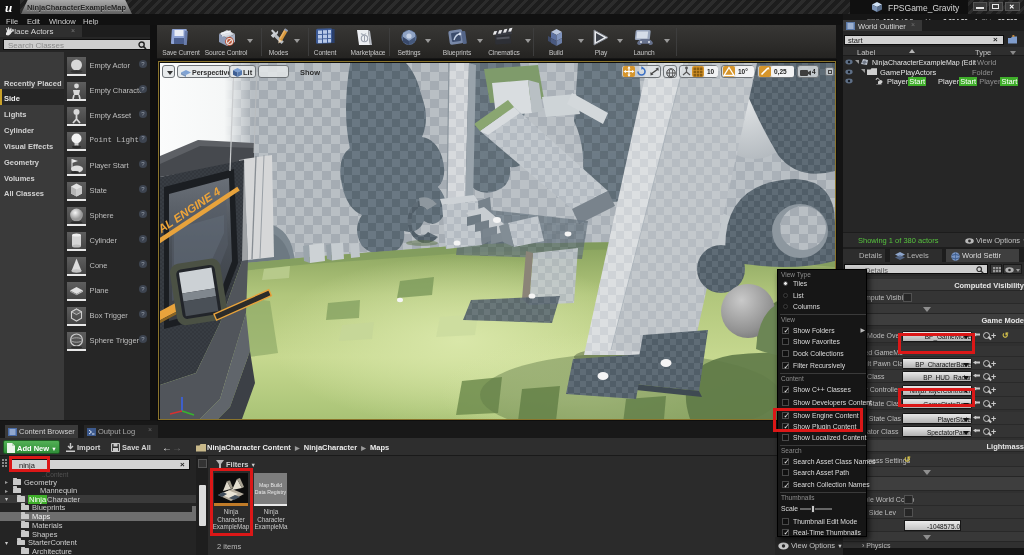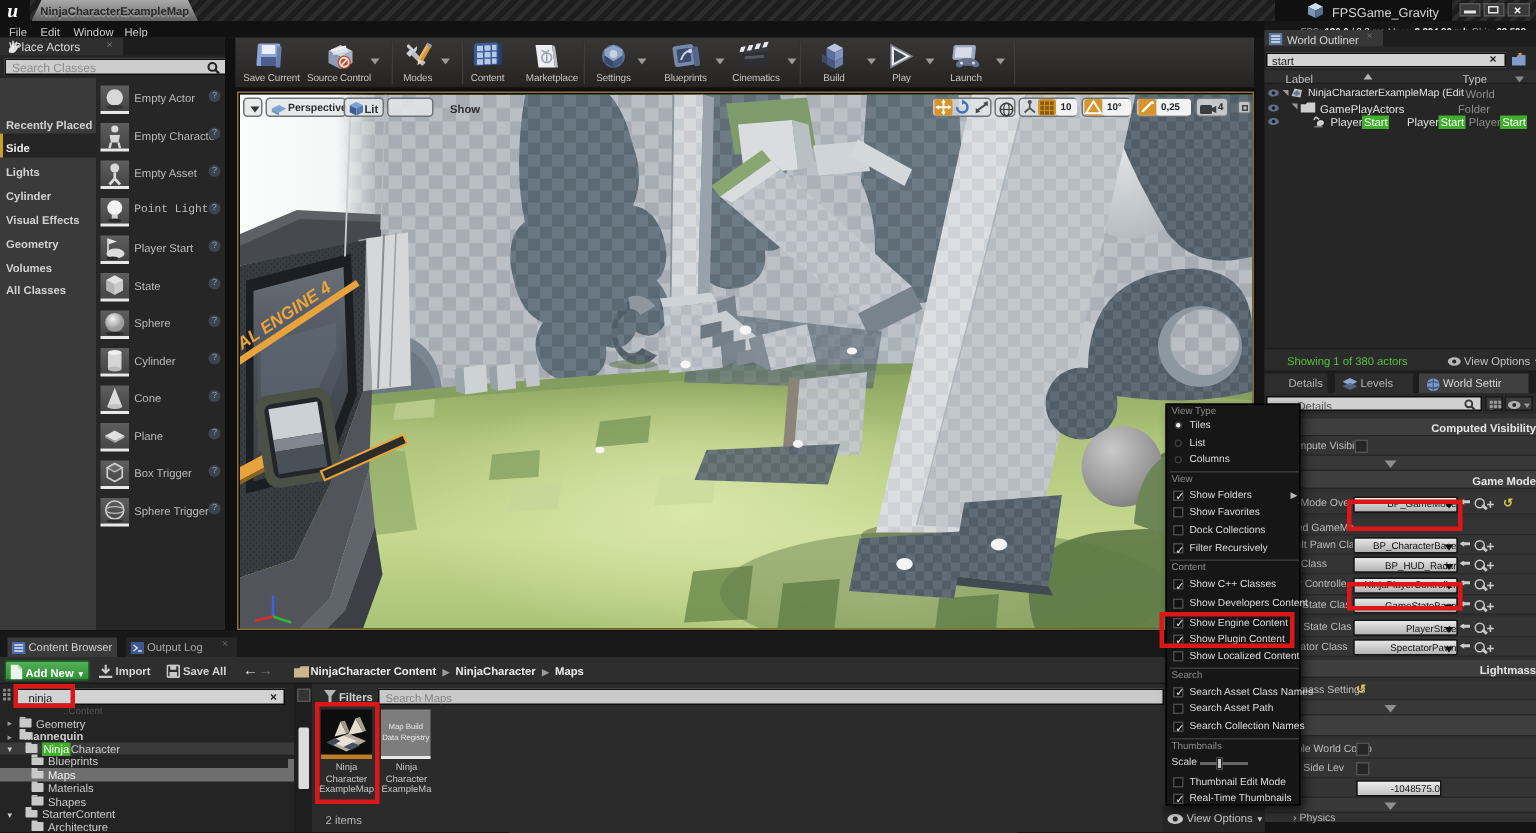--- a/index.html
+++ b/index.html
@@ -1001,21 +1001,21 @@
       </div>
       <div class="abs txt" style="left:42px;top:14.5px;font-size:6.5px;color:#525252;">..Content</div>
       <div class="trow" style="top:21.5px;">
           <span class="texp">▸</span>
           <span class="tfold" style="left:13px;"></span>
           <span class="tlbl" style="left:24px;">Geometry</span>
         </div>
       <div class="trow" style="top:30px;">
           <span class="texp">▸</span>
           <span class="tfold" style="left:13px;"></span>
-          <span class="tlbl" style="left:16px;font-weight:bold;">Mannequin</span>
+          <span class="tlbl" style="left:40px;">Mannequin</span>
         </div>
       <div class="trow" style="top:38.7px;background:#3a3a3a;">
           <span class="texp" style="color:#ccc;">▾</span>
           <span class="tfold" style="left:17px;"></span>
           <span class="tlbl" style="left:28px;"><span class="hl">Ninja</span>Character</span>
         </div>
       <div class="trow" style="top:47.4px;">
           <span class="tfold" style="left:21px;"></span>
           <span class="tlbl" style="left:32px;">Blueprints</span>
         </div>
@@ -1045,23 +1045,20 @@
     <div class="abs" style="left:196px;top:35px;width:12px;height:99px;background:#1e1e1e;"></div>
     <div class="abs" style="left:192px;top:85px;width:4px;height:11px;background:#6e6e6e;"></div>
     <div class="abs" style="left:198px;top:38px;width:9px;height:9px;background:#333;border:1px solid #555;"></div>
     <div class="abs" style="left:199px;top:64px;width:7px;height:41px;background:#dcdcdc;border-radius:1px;"></div>
 
     <div class="abs" style="left:208px;top:35px;width:635px;height:99px;background:#2b2b2b;">
       <svg class="abs" style="left:8px;top:4px;" width="8" height="8">
           <polygon points="0,0 8,0 5,4 5,8 3,8 3,4" fill="#b5b5b5"></polygon>
         </svg>
       <div class="abs txt" style="left:18px;top:4px;font-size:7.5px;font-weight:bold;color:#d0d0d0;">Filters <span style="font-size:5.5px;">▼</span></div>
-      <div class="abs" style="left:44px;top:2.5px;width:524px;height:11px;background:#c9c9c9;border:1px solid #0c0c0c;">
-        <div class="abs txt" style="left:4px;top:1px;font-size:7.5px;color:#828282;">Search Maps</div>
-      </div>
 
       <div class="abs" style="left:6px;top:17px;width:34px;height:33px;background:#0d0d0d;">
         <svg width="34" height="33">
           <polygon points="4,22 18,16 30,21 17,28" fill="#b5ad9e"></polygon>
           <polygon points="6,21 15,17.5 24,21 15,25" fill="#e8e2d4"></polygon>
           <polygon points="9,18 13,8 17,16" fill="#ded8ca"></polygon>
           <polygon points="13,8 17,16 19,15 16,7.5" fill="#9e9889"></polygon>
           <polygon points="18,17 23,6 28,15" fill="#e4decf"></polygon>
           <polygon points="23,6 28,15 30,14 26,5" fill="#a8a292"></polygon>
           <polygon points="4,22 9,19 13,21 8,24" fill="#3e4a58"></polygon>

